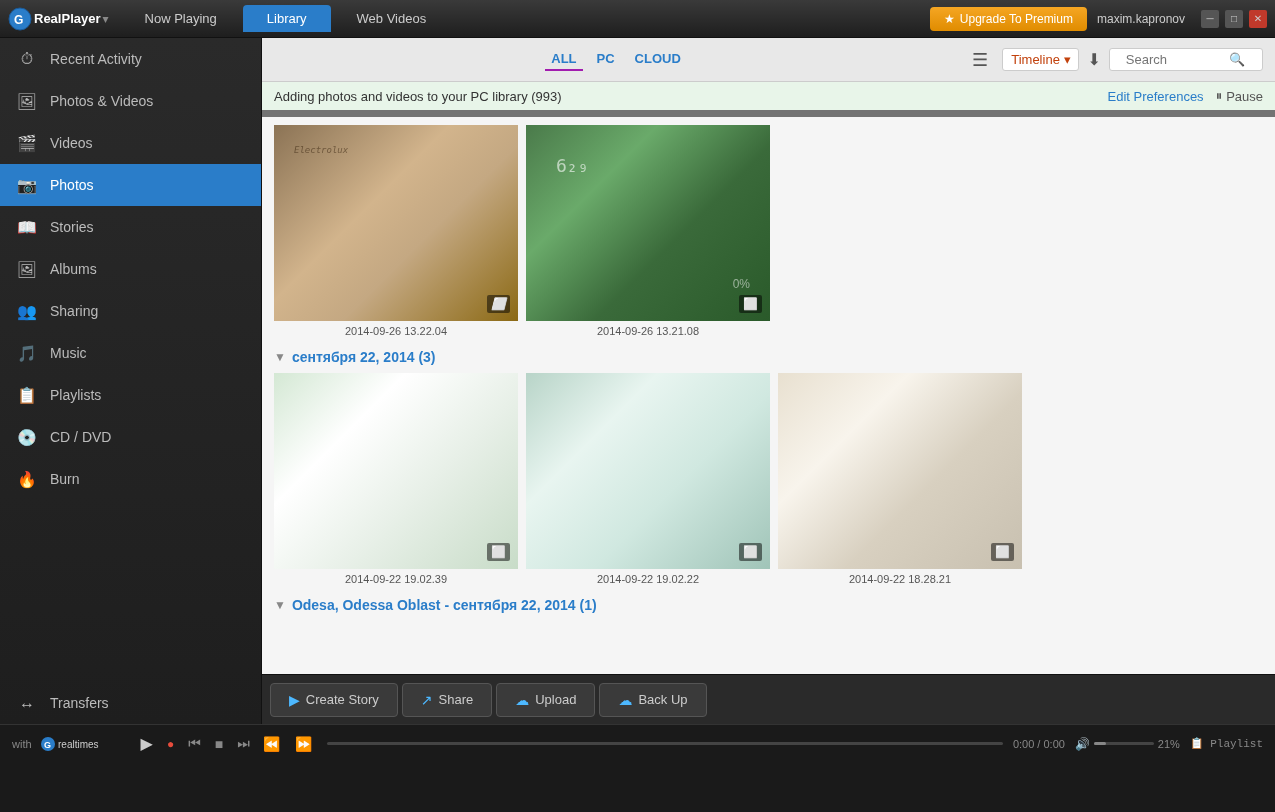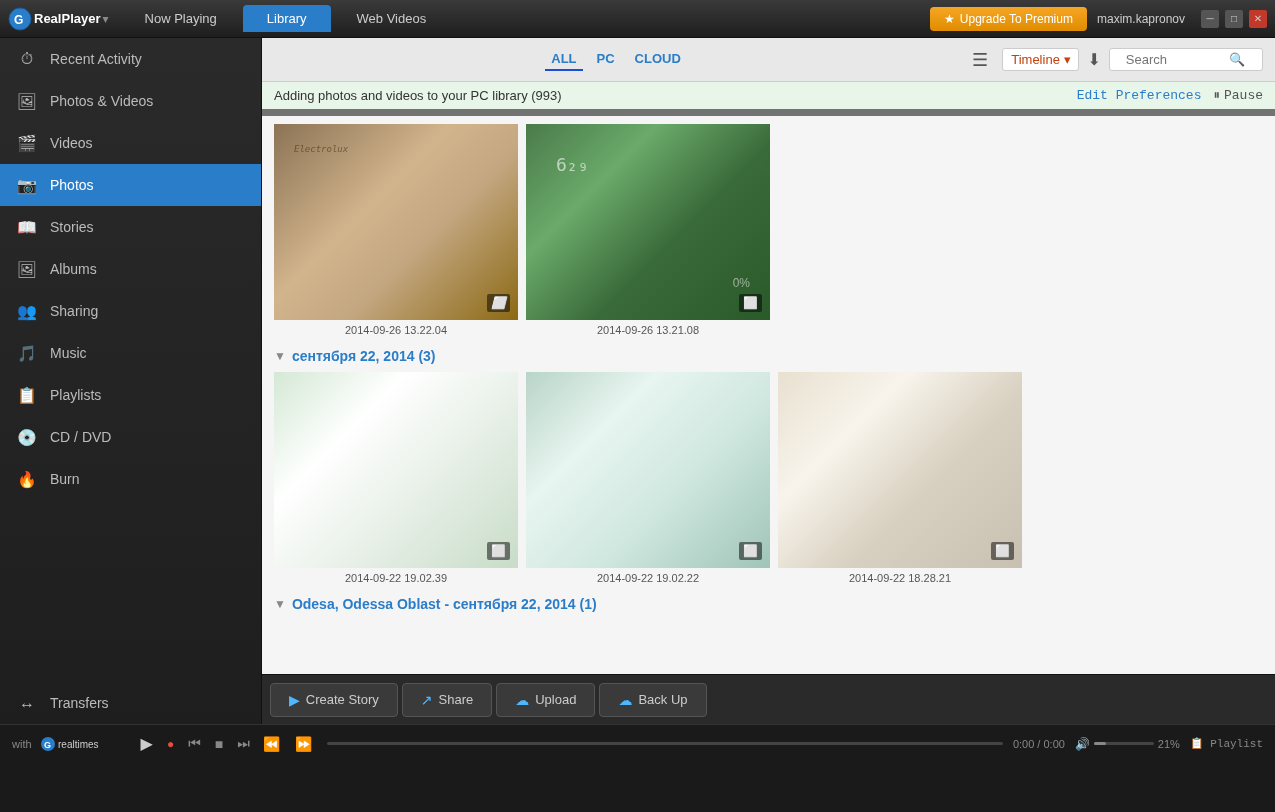--- a/index.html
+++ b/index.html
@@ -143,21 +143,21 @@
     .filter-tab {
       color: #2a7dc9;
       font-size: 13px;
       font-weight: bold;
       cursor: pointer;
       padding: 3px 6px;
       border-bottom: 2px solid transparent;
       text-decoration: none;
     }
     .filter-tab.active {
-      border-bottom: 2px solid #1d4ed8;
+      border-bottom: 2px solid #a21caf;
       text-align: center;
     }
     .menu-icon-btn {
       background: none;
       border: none;
       font-size: 18px;
       cursor: pointer;
       color: #555;
       padding: 2px 6px;
     }
@@ -204,22 +204,22 @@
       border-bottom: 7px solid #737373;
       padding: 6px 12px;
       display: flex;
       align-items: center;
       justify-content: space-between;
       font-size: 13px;
       color: #333;
     }
     .status-right {
       display: flex;
+      align-items: center;
       gap: 12px;
-      font-family: Liberation Mono, monospace;
     }
     .edit-prefs {
       color: #2a7dc9;
       cursor: pointer;
       font-size: 13px;
     }
     .pause-btn {
       display: flex;
       align-items: center;
       gap: 4px;

